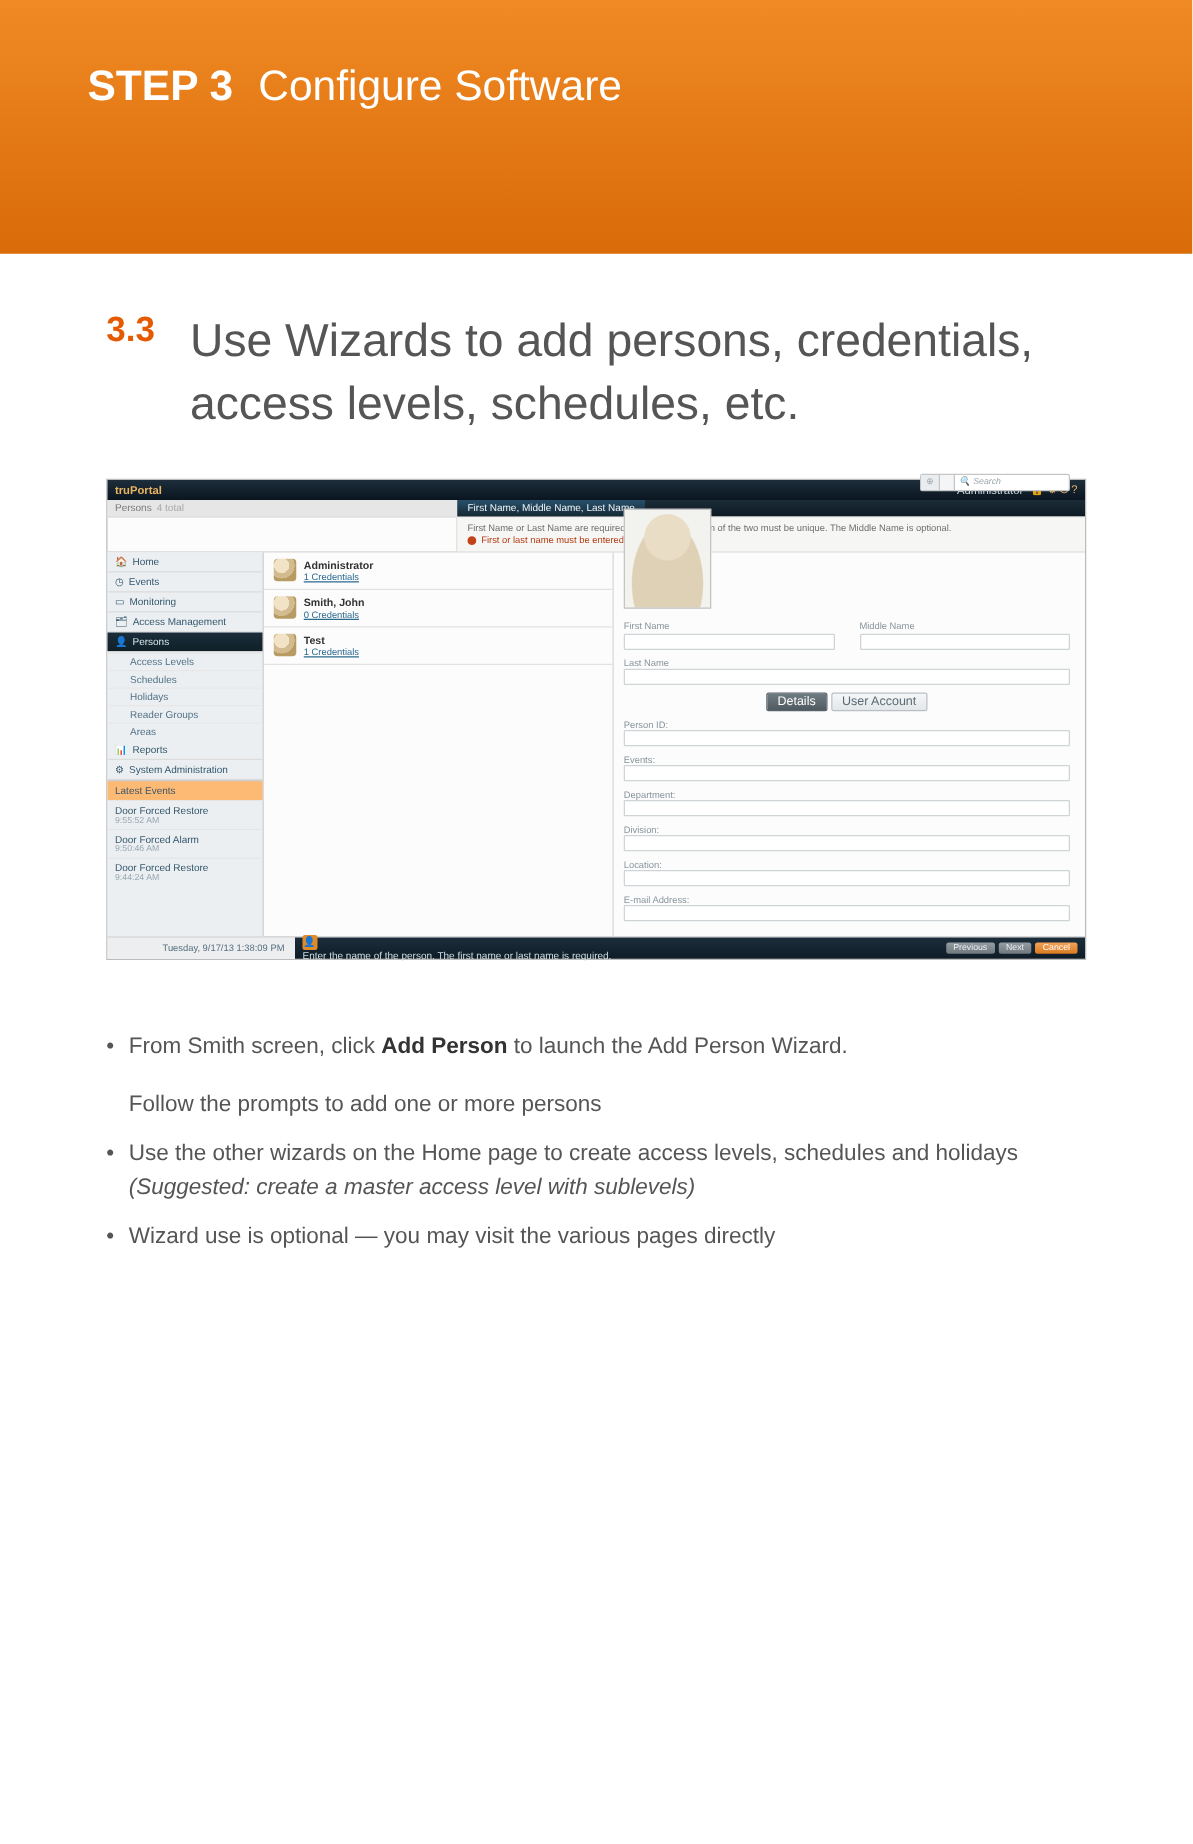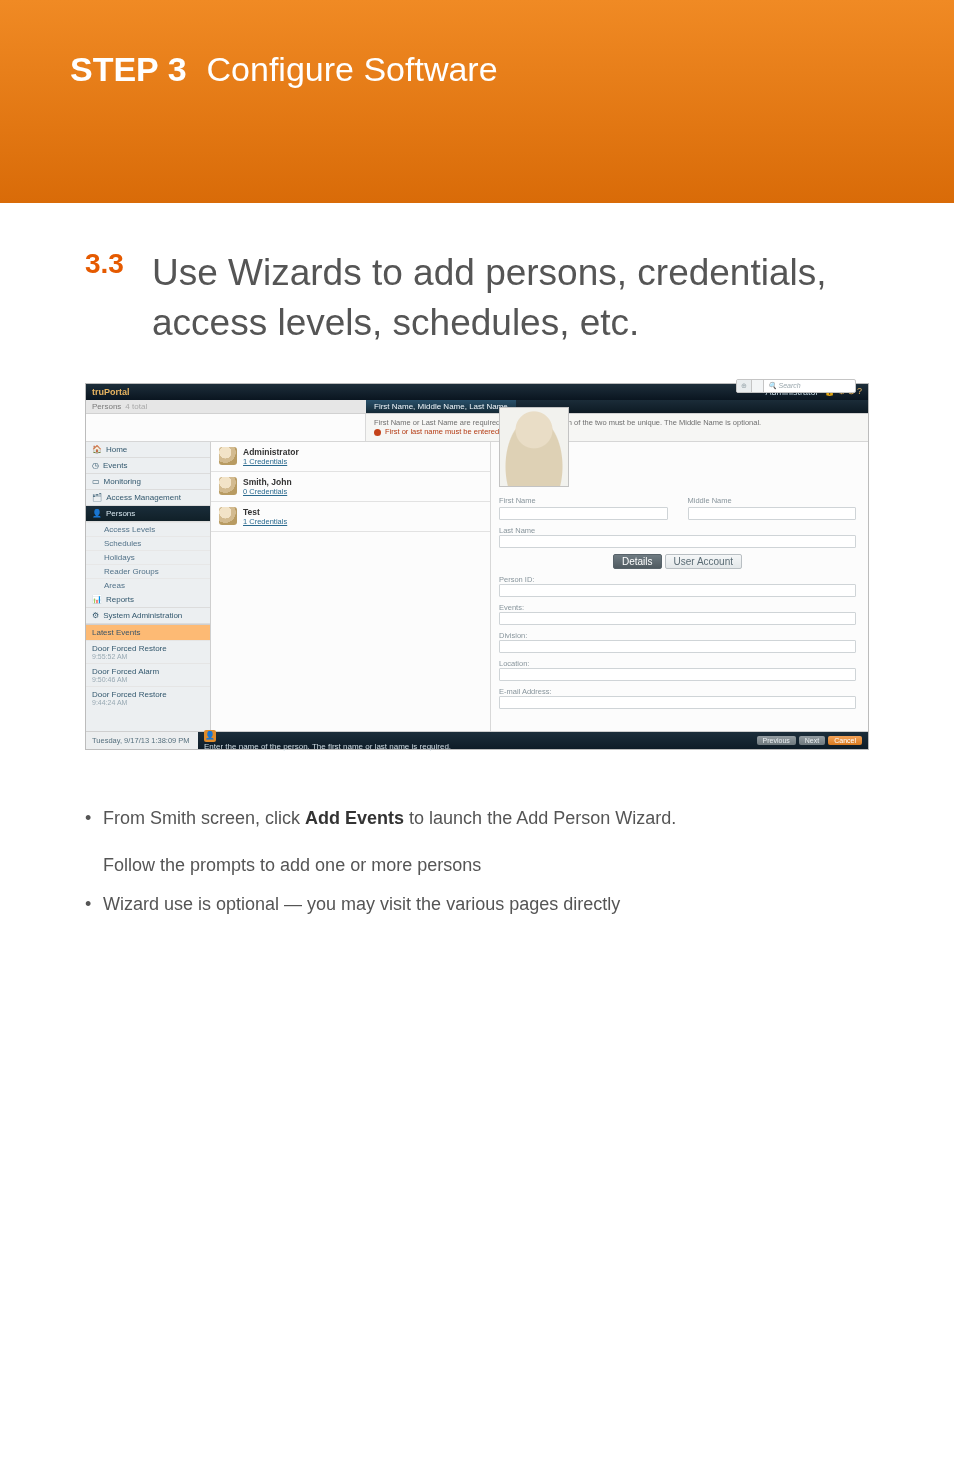--- a/index.html
+++ b/index.html
@@ -34,38 +34,38 @@
   .wiz-note-left { width:280px; border-right:1px solid #d9d9d9; }
   .wiz-note-right { flex:1; background:#f6f6f4; padding:4px 8px; color:#6f6f6f; font-size:7.5px; line-height:1.25; position:relative;}
   .wiz-note-right .warn { color:#b43b13; }
   .wiz-note-right .dot { display:inline-block; width:7px; height:7px; border-radius:50%; background:#c44219; margin-right:4px; vertical-align:middle;}
   .main-split { display:flex; flex:1; }
   .list-col { width:280px; border-right:1px solid #d8d8d8; }
   .person-row { display:flex; align-items:center; gap:6px; padding:5px 8px; border-bottom:1px solid #e2e2e2; }
   .avatar-sm { width:18px; height:18px; background:radial-gradient(circle at 35% 30%, #f2e3c7 0 35%, #d3bb90 36% 60%, #b89b62 61% 100%); border-radius:3px; }
   .person-row .pname { font-weight:bold; color:#333; font-size:8.5px; }
   .person-row .pcred { color:#2a6a8f; font-size:7.5px; text-decoration:underline;}
-  .detail-col { flex:1; padding:6px 12px 22px 8px; position:relative;}
+  .detail-col { flex:1; padding:6px 12px 12px 8px; position:relative;}
   .photo-box { position:absolute; left:8px; top:-35px; width:70px; height:80px; border:1px solid #c3c3c3; background:#f2f2ee; background-image:radial-gradient(circle at 50% 28%, #e9ddc6 0 18px, transparent 19px), radial-gradient(ellipse at 50% 75%, #ded1b5 0 28px, transparent 29px); }
   .search-box { position:absolute; right:12px; top:-35px; display:flex; align-items:center; border:1px solid #c5c5c5; border-radius:2px; height:14px; width:120px; background:#fff; font-size:7px; color:#9aa7ad; }
   .search-box .chip { background:#e9edef; border-right:1px solid #c5c5c5; padding:0 4px; display:flex; align-items:center; height:100%;}
   .search-box .chip2 { background:#f3f5f6; border-right:1px solid #c5c5c5; width:12px; height:100%;}
   .search-box .sq { flex:1; padding:0 4px; font-style:italic; }
   .form-grid { margin-top:48px; font-size:8px; color:#7c8a92; }
   .row2 { display:flex; gap:20px; }
   .fcol { flex:1; display:flex; flex-direction:column; }
   .fcol label { font-size:7.5px; color:#88959c; margin-bottom:2px;}
   .txt { height:13px; border:1px solid #cfd4d7; background:#fff; border-radius:1px;}
   .pill-row { margin:6px 0 4px 0; display:flex; gap:3px;}
   .pill { font-size:10px; padding:1px 8px; border:1px solid #b9bfc3; background:linear-gradient(#f5f7f8,#e3e7e9); border-radius:2px; color:#5a6b74;}
   .pill.active { background:linear-gradient(#6f7b82,#505b61); color:#fff; border-color:#58636a;}
   .single label { font-size:7.5px; color:#88959c; }
   .single { margin-top:6px; }
   .footer-bar { display:flex; align-items:center; background:#eceeef; border-top:1px solid #cfcfcf; height:18px; }
-  .footer-bar .ts { width:112px; padding:0 6px; font-size:7.5px; color:#56707e; }
+  .footer-bar .ts { width:112px; padding:0 6px; font-size:7.5px; color:#56707e;margin-left:38px; }
   .hint-bar { flex:1; background:linear-gradient(#1c2e3b,#0e1c27); color:#cfdce3; font-size:8px; display:flex; align-items:center; justify-content:space-between; padding:0 6px; height:100%; }
   .hint-bar .hicon { display:inline-block; width:12px; height:12px; background:#e08b2a; border-radius:2px; margin-right:6px; display:flex; align-items:center; justify-content:center; color:#fff; font-size:8px; }
   .hint-bar .btns { display:flex; gap:3px;}
   .hint-bar .btns span { font-size:7px; padding:1px 6px; border-radius:2px; background:linear-gradient(#949da2,#6e787d); color:#e9eef0; }
   .hint-bar .btns span.cancel { background:linear-gradient(#f2a35a,#d97a1f); color:#fff;}
   .bullets { margin-top:55px; font-size:18px; color:#555; line-height:1.5; }
   .bullets li { list-style:none; position:relative; padding-left:18px; margin-bottom:12px;}
   .bullets li::before { content:"•"; position:absolute; left:0; top:0; color:#555; }
   .bullets b { font-weight:bold; color:#333; }
   .bullets em { font-style:italic; }
@@ -177,20 +177,21 @@
                       <div class="txt"></div>
                     </div>
                 </div>
                 <div class="single"><label>Last Name</label><div class="txt"></div></div>
                 <div class="pill-row" style="justify-content:center;">
                   <span class="pill active">Details</span>
                   <span class="pill">User Account</span>
                 </div>
                 <div class="single"><label>Person ID:</label><div class="txt"></div></div>
                 <div class="single"><label>Events:</label><div class="txt"></div></div>
+                <div class="single"><label>Department:</label><div class="txt"></div></div>
                 <div class="single"><label>Division:</label><div class="txt"></div></div>
                 <div class="single"><label>Location:</label><div class="txt"></div></div>
                 <div class="single"><label>E-mail Address:</label><div class="txt"></div></div>
               </div>
             </div>
           </div>
         </div>
       </div>
 
       <div class="footer-bar">
@@ -202,18 +203,21 @@
             <span>Next</span>
             <span class="cancel">Cancel</span>
           </span>
         </div>
       </div>
     </div>
   </div>
 
   <ul class="bullets">
     <li>
-      <span>From Smith screen, click </span><b>Add Events</b><span> to launch the Add Person Wizard.</span>
+      <span>From Smith screen, click </span><b>Add Person</b><span> to launch the Add Person Wizard.</span>
       <span class="sub">Follow the prompts to add one or more persons</span>
+    </li>
+    <li>
+      <span>Use the other wizards on the Home page to create access levels, schedules and holidays </span><em>(Suggested: create a master access level with sublevels)</em>
     </li>
     <li>Wizard use is optional — you may visit the various pages directly</li>
   </ul>
 </div>
 
 </body></html>

